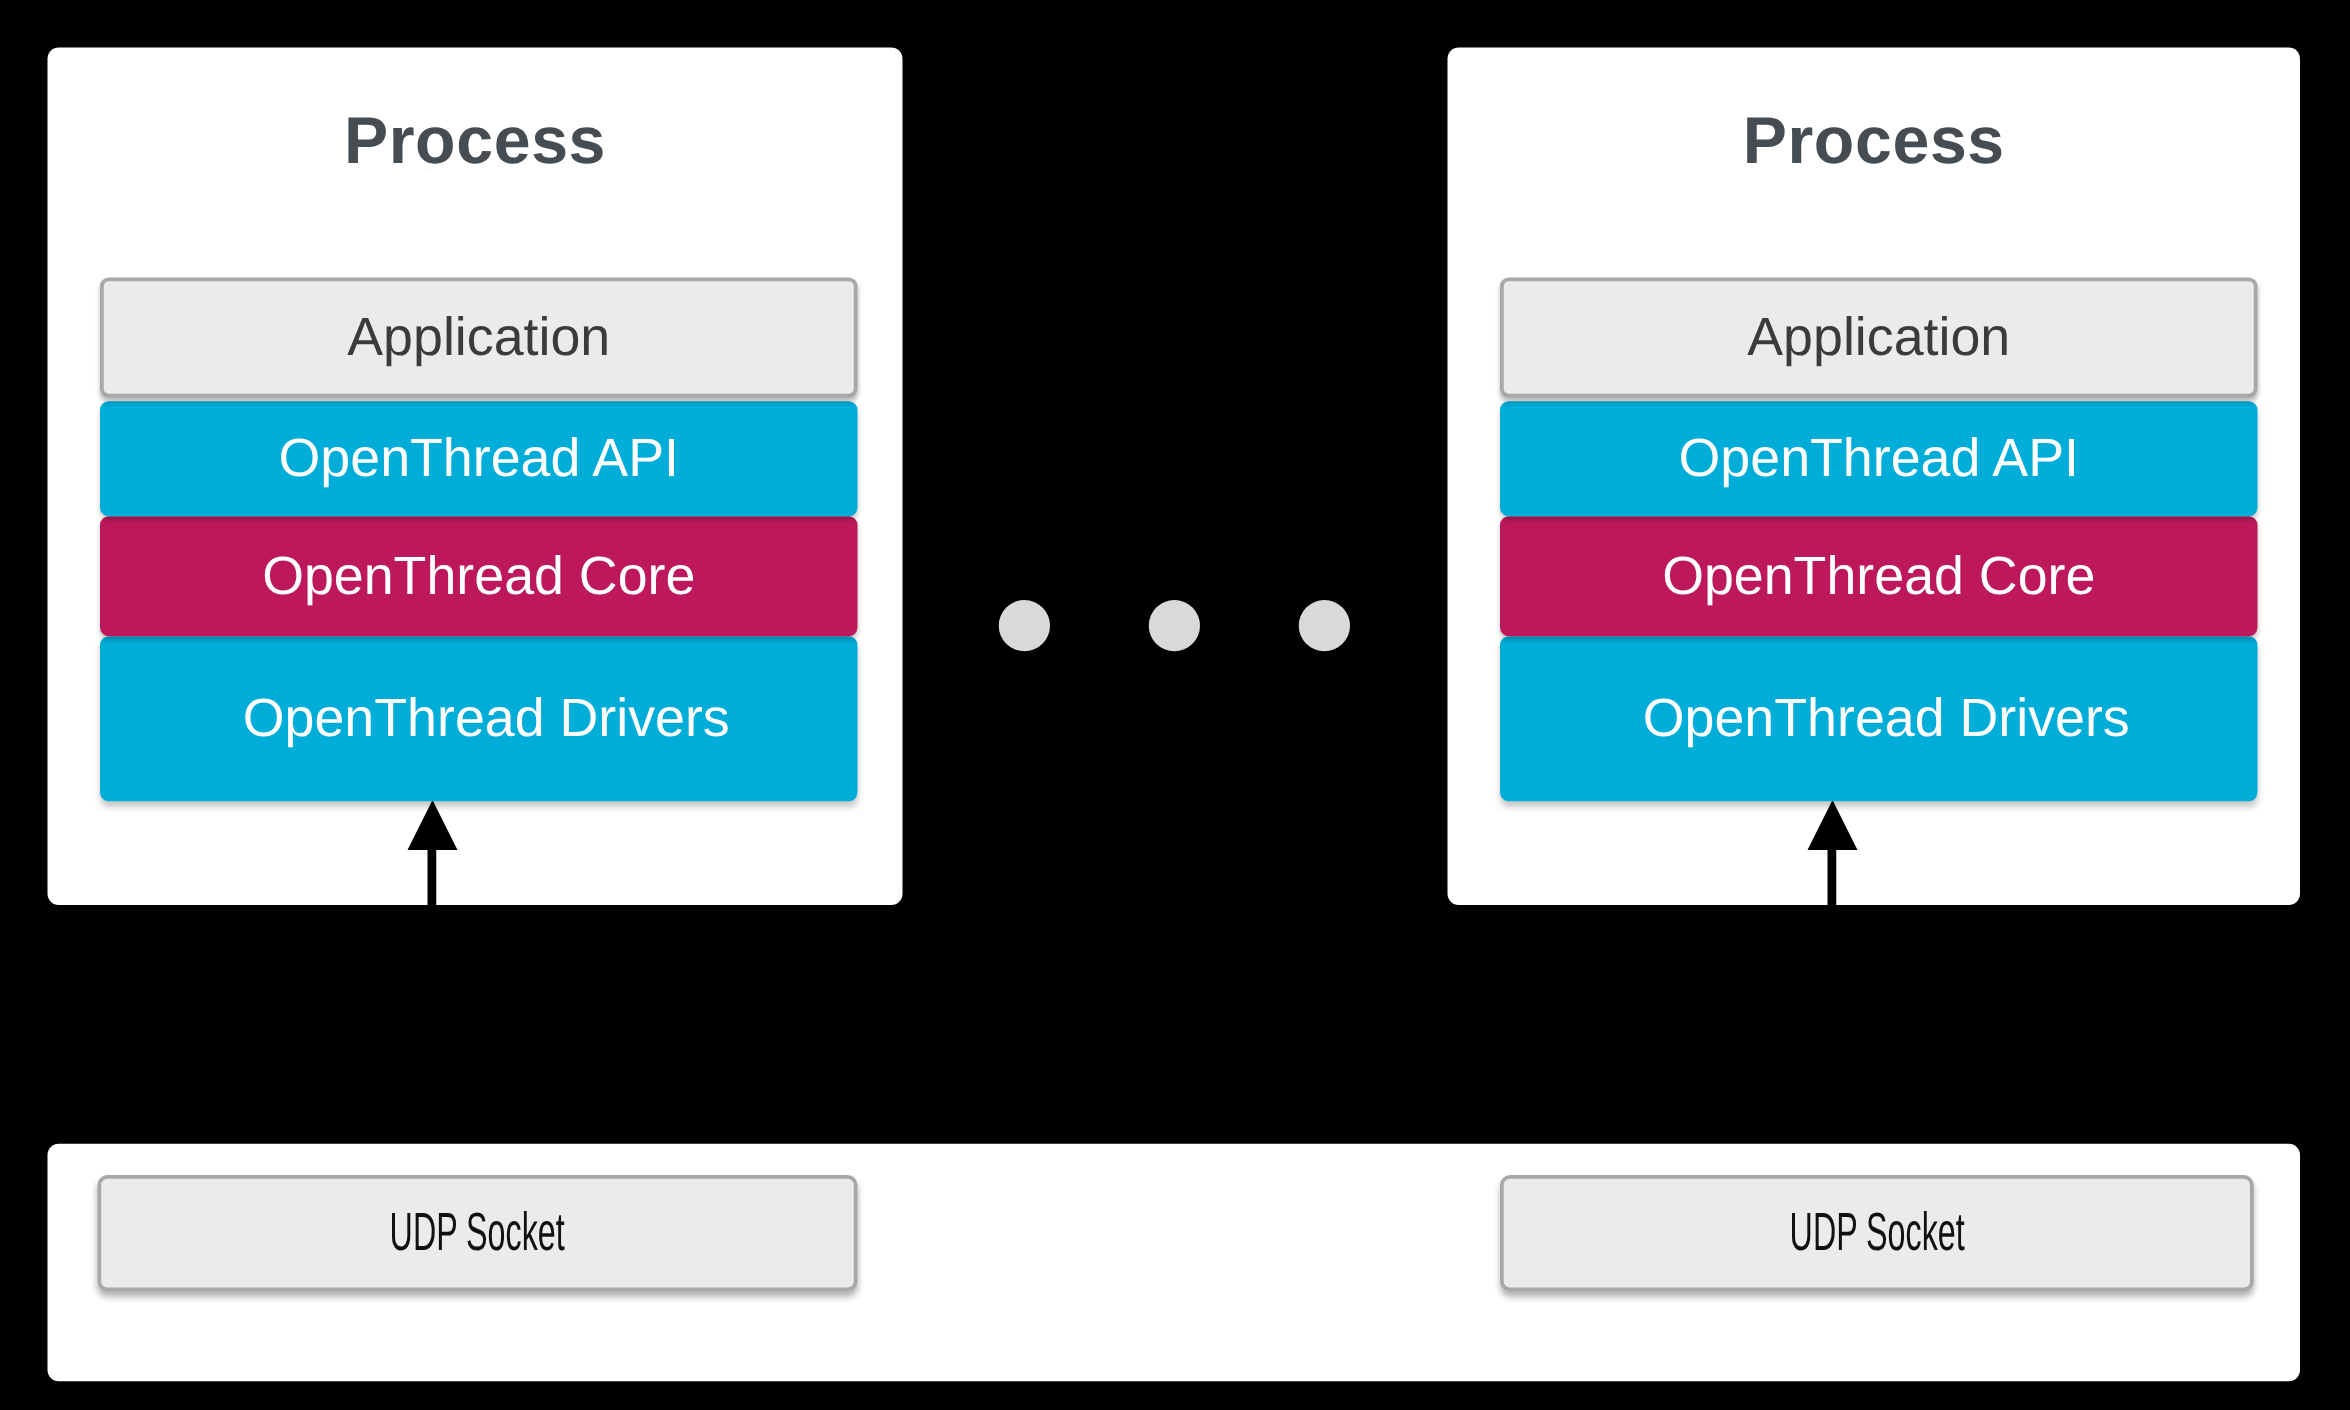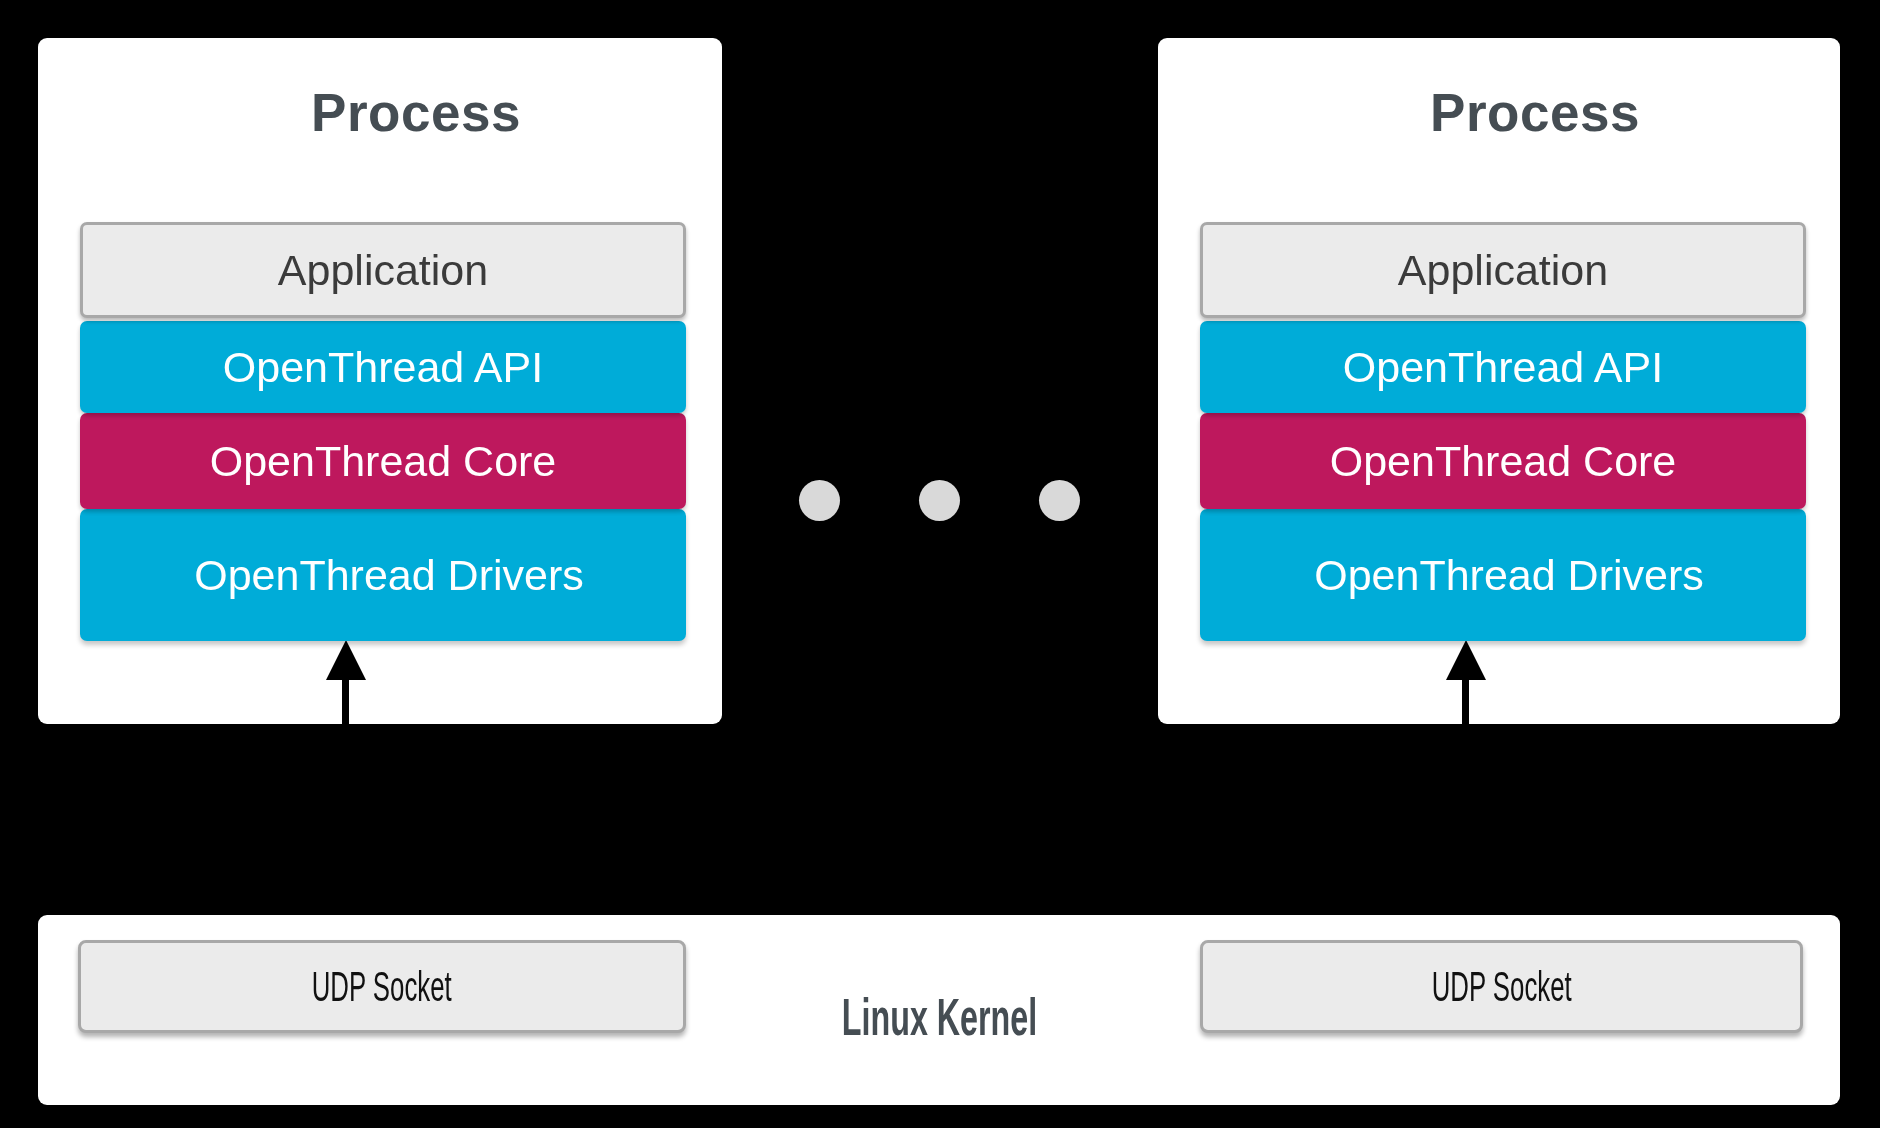--- a/index.html
+++ b/index.html
@@ -33,21 +33,20 @@
     position: absolute;
     top: 48px;
     left: 0;
     width: 100%;
     text-align: center;
     font-size: 53px;
     font-weight: bold;
     color: #454D53;
     letter-spacing: 0.5px;
     line-height: 1;
-    padding-left: 36px;
   }
 
   
   .layer-stack {
     position: absolute;
     top: 184px;
     width: 606px;
   }
   #layer-stack-left  { left: 42px; }
   #layer-stack-right { left: 42px; }
@@ -266,18 +265,15 @@
 
   <div id="kernel-panel">
     <div class="udp-socket-box" id="udp-socket-left">
       <span class="udp-socket-label">UDP Socket</span>
     </div>
 
     <div class="udp-socket-box" id="udp-socket-right">
       <span class="udp-socket-label">UDP Socket</span>
     </div>
 
-    <div id="kernel-title">
-      <span id="kernel-title-inner">Linux Kernel</span>
-    </div>
   </div>
 
 </div>
 
 </body></html>

